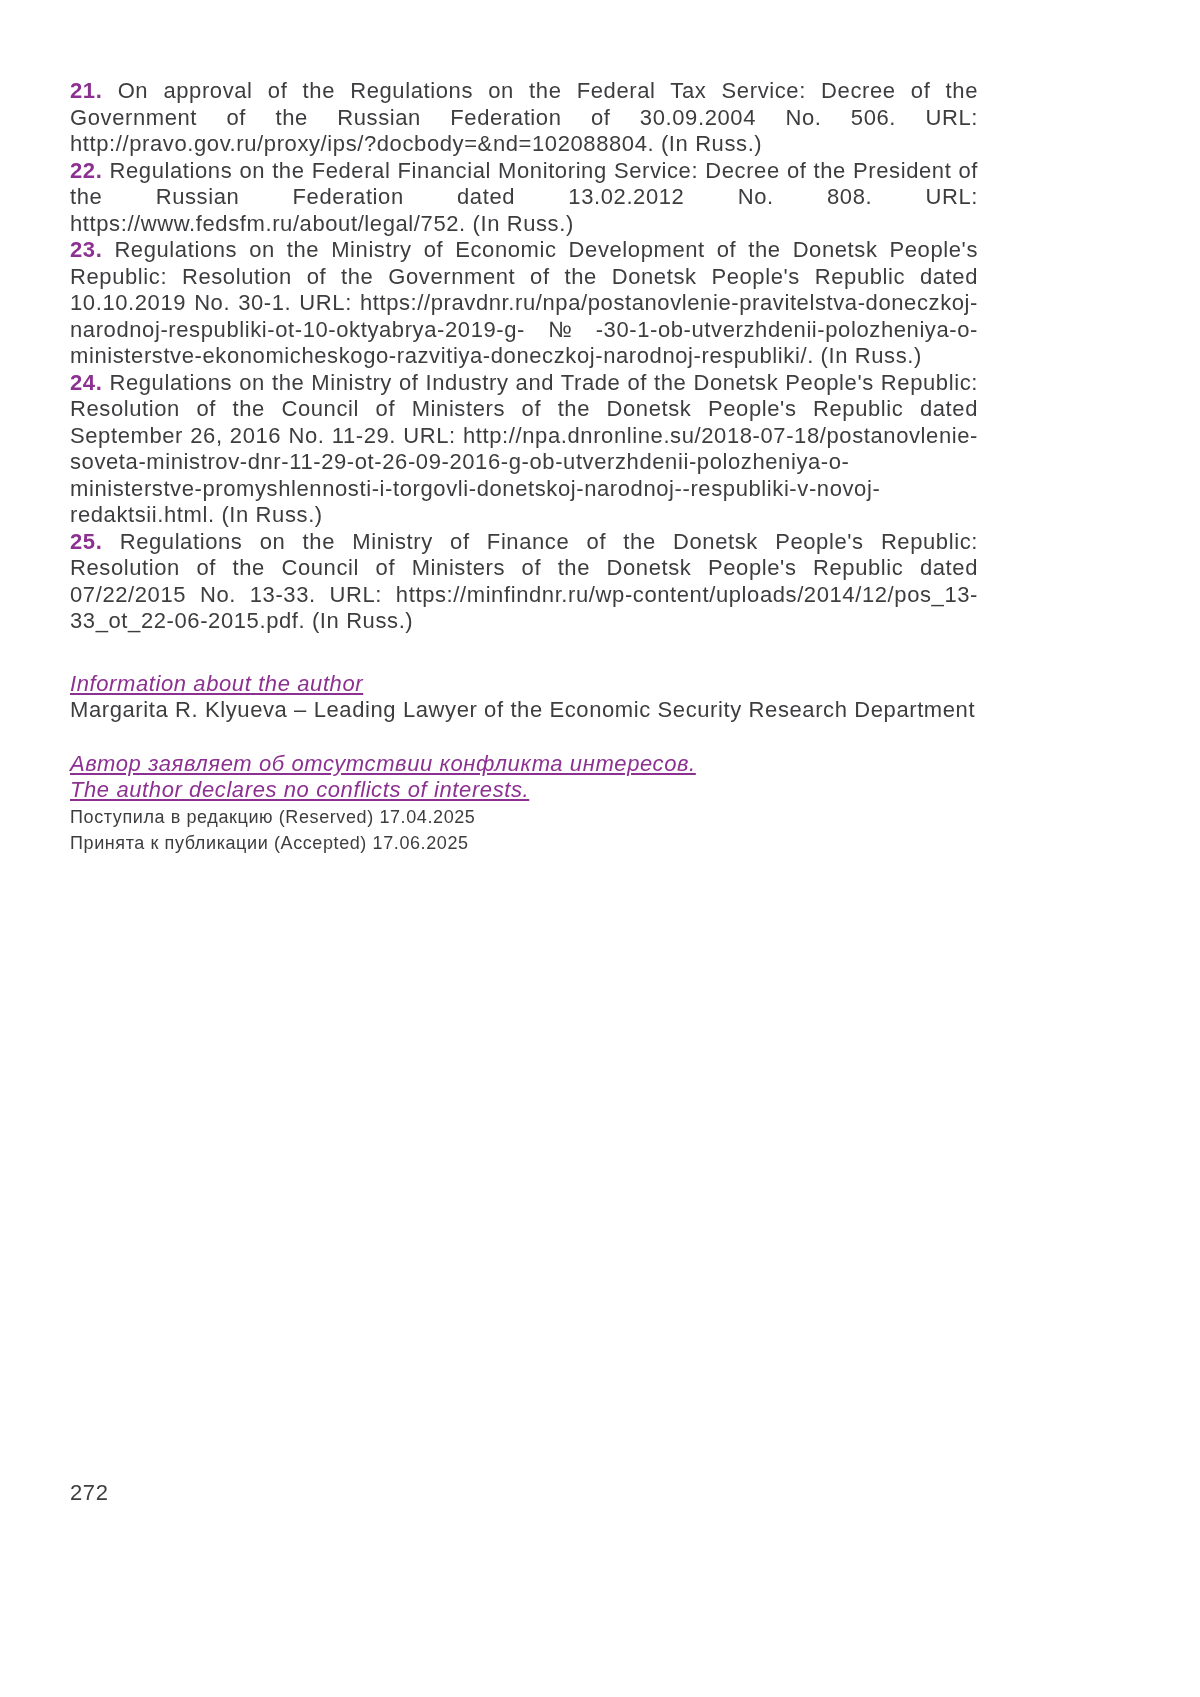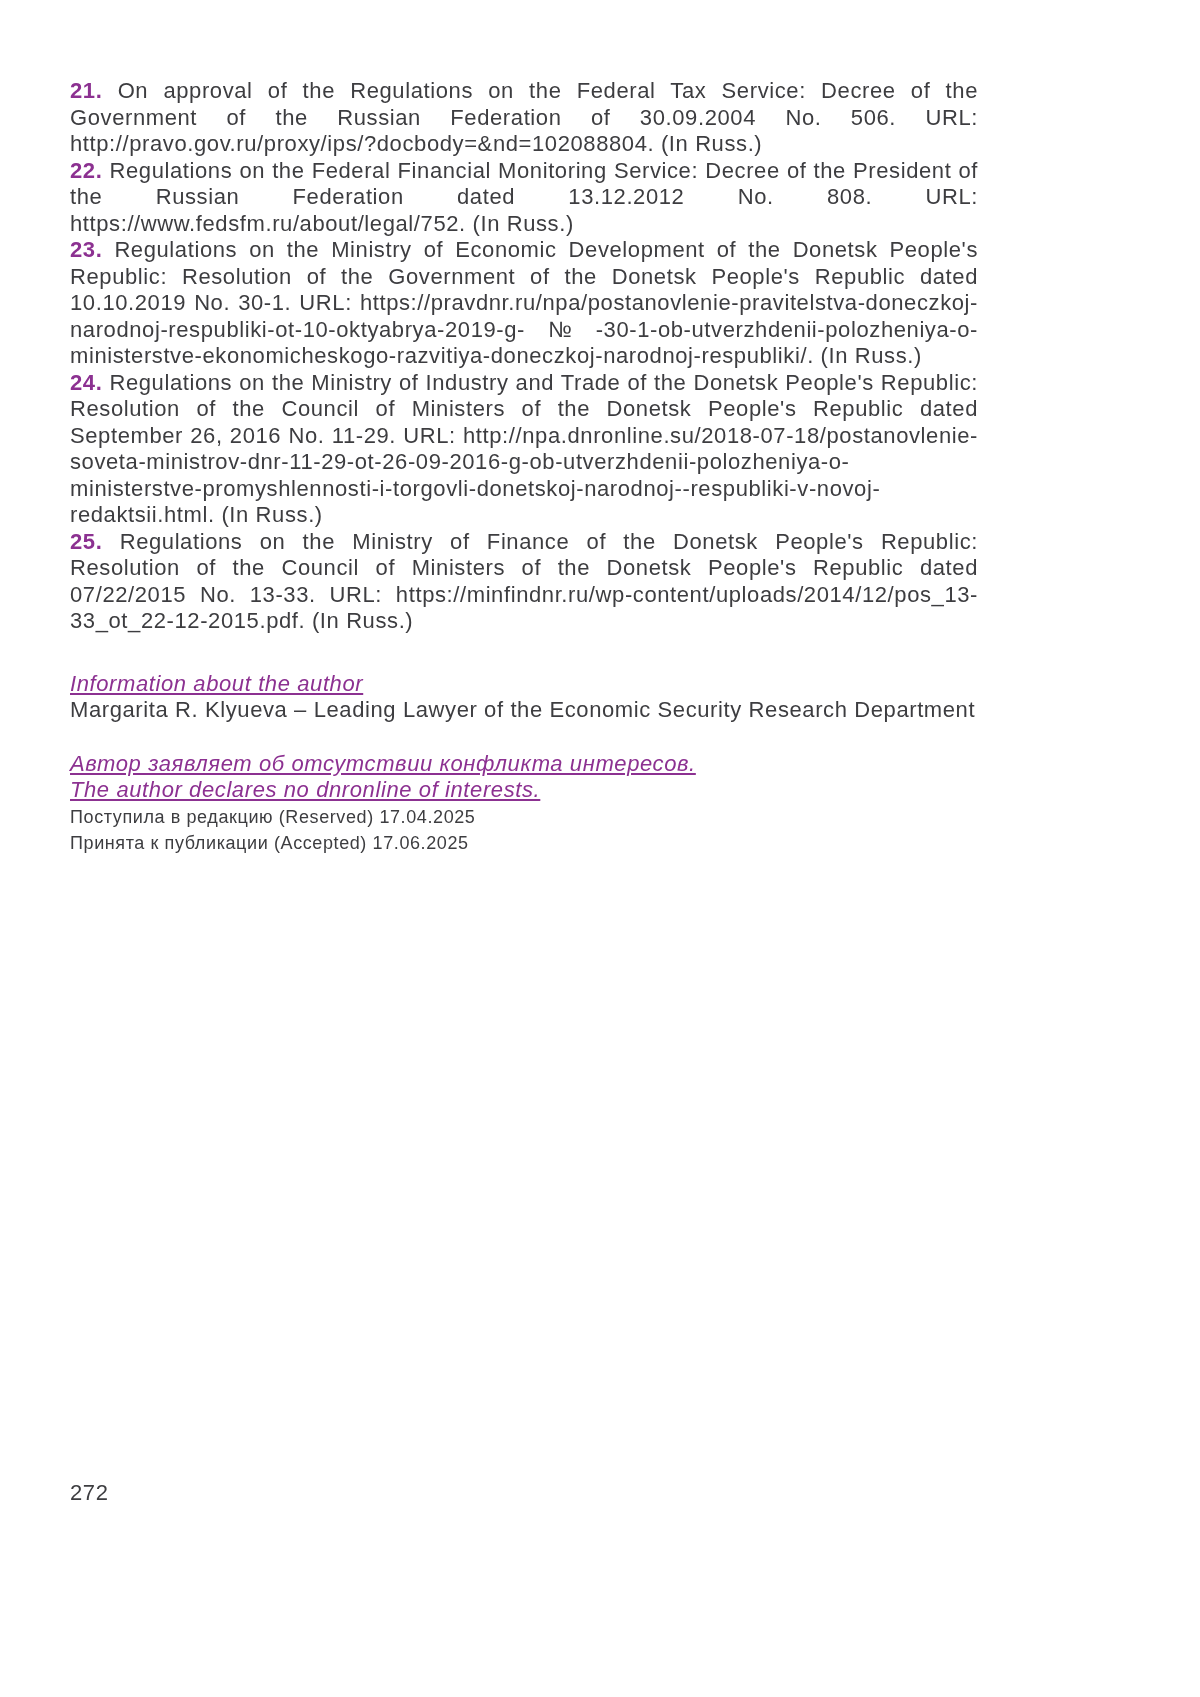--- a/index.html
+++ b/index.html
@@ -68,38 +68,38 @@
   }
 </style>
 </head>
 <body>
 
 <div class="page">
   <div class="content">
 
     <div>
       <p class="para"><strong class="ref-num">21.</strong> <span>On approval of the Regulations on the Federal Tax Service: Decree of the Government of the Russian Federation of 30.09.2004 No. 506. URL: http://pravo.gov.ru/proxy/ips/?docbody=&amp;nd=102088804. (In Russ.)</span></p>
-      <p class="para"><strong class="ref-num">22.</strong> <span>Regulations on the Federal Financial Monitoring Service: Decree of the President of the Russian Federation dated 13.12.2012 No. 808. URL: https://www.fedsfm.ru/about/legal/752. (In Russ.)</span></p>
+      <p class="para"><strong class="ref-num">22.</strong> <span>Regulations on the Federal Financial Monitoring Service: Decree of the President of the Russian Federation dated 13.02.2012 No. 808. URL: https://www.fedsfm.ru/about/legal/752. (In Russ.)</span></p>
       <p class="para"><strong class="ref-num">23.</strong> <span>Regulations on the Ministry of Economic Development of the Donetsk People's Republic: Resolution of the Government of the Donetsk People's Republic dated 10.10.2019 No. 30-1. URL: https://pravdnr.ru/npa/postanovlenie-pravitelstva-doneczkoj-narodnoj-respubliki-ot-10-oktyabrya-2019-g-№-30-1-ob-utverzhdenii-polozheniya-o-ministerstve-ekonomicheskogo-razvitiya-doneczkoj-narodnoj-respubliki/. (In Russ.)</span></p>
       <p class="para"><strong class="ref-num">24.</strong> <span>Regulations on the Ministry of Industry and Trade of the Donetsk People's Republic: Resolution of the Council of Ministers of the Donetsk People's Republic dated September 26, 2016 No. 11-29. URL: http://npa.dnronline.su/2018-07-18/postanovlenie-soveta-ministrov-dnr-11-29-ot-26-09-2016-g-ob-utverzhdenii-polozheniya-o-ministerstve-promyshlennosti-i-torgovli-donetskoj-narodnoj--respubliki-v-novoj-redaktsii.html. (In Russ.)</span></p>
-      <p class="para"><strong class="ref-num">25.</strong> <span>Regulations on the Ministry of Finance of the Donetsk People's Republic: Resolution of the Council of Ministers of the Donetsk People's Republic dated 07/22/2015 No. 13-33. URL: https://minfindnr.ru/wp-content/uploads/2014/12/pos_13-33_ot_22-12-2015.pdf. (In Russ.)</span></p>
+      <p class="para"><strong class="ref-num">25.</strong> <span>Regulations on the Ministry of Finance of the Donetsk People's Republic: Resolution of the Council of Ministers of the Donetsk People's Republic dated 07/22/2015 No. 13-33. URL: https://minfindnr.ru/wp-content/uploads/2014/12/pos_13-33_ot_22-06-2015.pdf. (In Russ.)</span></p>
     </div>
 
     <div class="section-gap"></div>
 
     <div>
       <p class="purple-italic">Information about the author</p>
       <p class="para">Margarita R. Klyueva – Leading Lawyer of the Economic Security Research Department</p>
     </div>
 
     <div class="block-gap"></div>
 
     <div>
       <p class="purple-italic">Автор заявляет об отсутствии конфликта интересов.</p>
-      <p class="purple-italic">The author declares no dnronline of interests.</p>
+      <p class="purple-italic">The author declares no conflicts of interests.</p>
     </div>
 
     <div>
       <p class="plain">Поступила в редакцию (Reserved) 17.04.2025</p>
       <p class="plain">Принята к публикации (Accepted) 17.06.2025</p>
     </div>
 
   </div>
 
   <div class="page-number">272</div>

